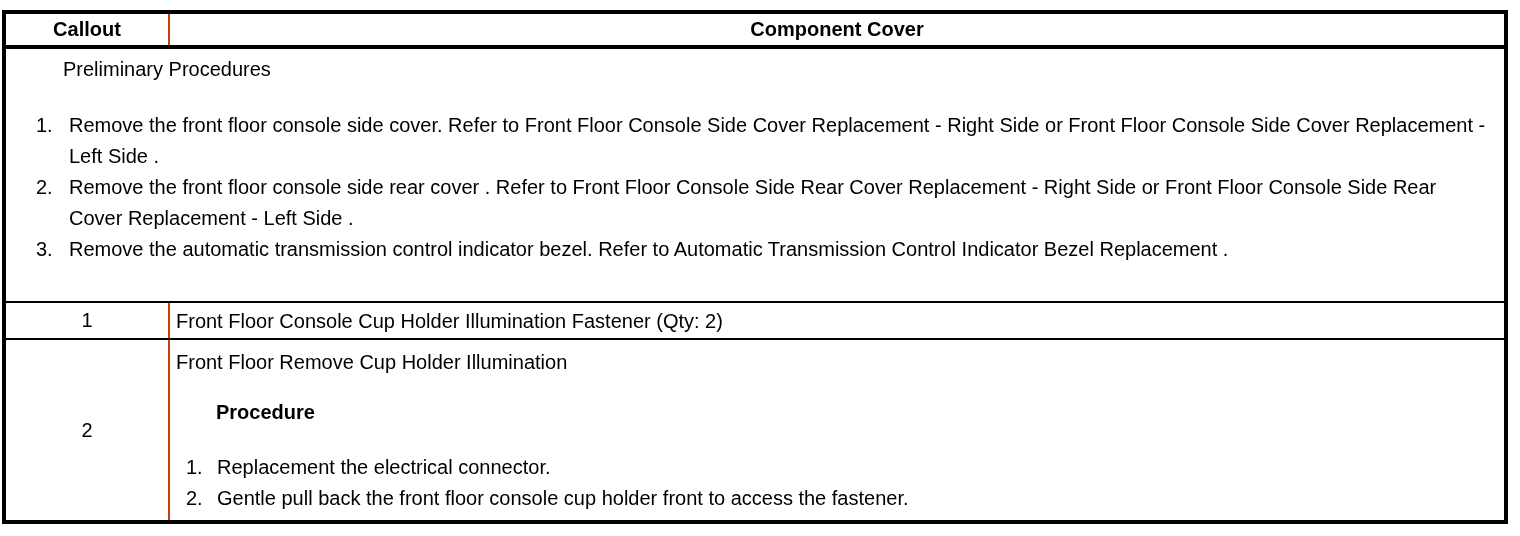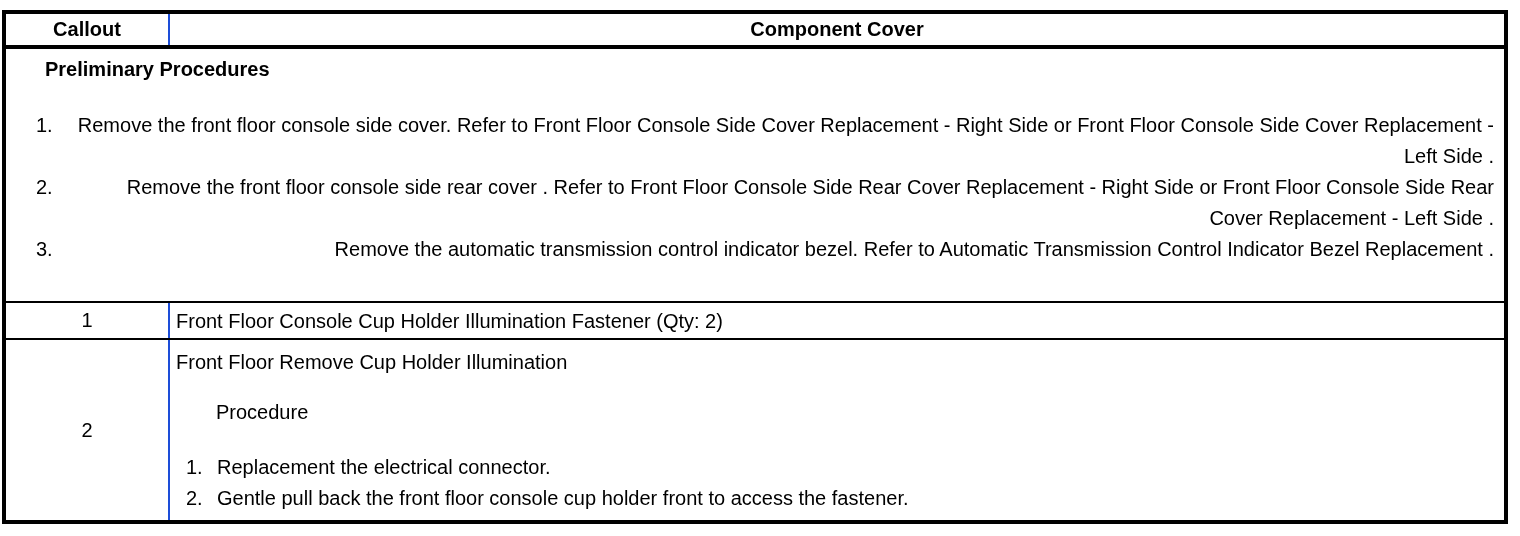--- a/index.html
+++ b/index.html
@@ -14,54 +14,54 @@
   .tbl {
     position: absolute;
     left: 2px; top: 10px;
     width: 1506px;
     border: 4px solid #000;
     background: #fff;
   }
   .row { display: flex; align-items: stretch; }
   .callout-col {
     flex: 0 0 164px;
-    border-right: 2px solid #1d4ed8;
+    border-right: 2px solid #c2410c;
     text-align: center;
   }
   .comp-col { flex: 1 1 auto; min-width: 0; }
 
   
   .hdr { height: 35px; border-bottom: 4px solid #000; }
   .hdr .cell {
     display: flex; align-items: center; justify-content: center;
     font-weight: bold;
   }
 
   
   .prelim {
     min-height: 252px;
     padding: 8px 10px 5px 6px;
   }
-  .prelim-title { font-weight: bold; margin-left: 33px; line-height: 24px; }
+  .prelim-title { font-weight: normal; margin-left: 51px; line-height: 24px; }
   .plist { margin-top: 29px; }
   .li { display: flex; line-height: 31px; }
   .plist .li .num { flex: 0 0 33px; margin-left: 24px; }
-  .plist .li .txt { flex: 1 1 auto; min-width: 0; text-align: right; }
+  .plist .li .txt { flex: 1 1 auto; min-width: 0; }
 
   
   .brow { border-top: 2px solid #000; }
   .row1 { min-height: 37px; }
   .row1 .callout-col { display: flex; align-items: center; justify-content: center; }
   .row1 .comp-col { display: flex; align-items: center; padding: 0 24px 0 6px; line-height: 24px; }
 
   .row2 { min-height: 180px; }
   .row2 .callout-col { display: flex; align-items: center; justify-content: center; }
   .row2 .comp-col { padding: 10px 8px 6px 6px; }
   .comp-title { line-height: 24px; }
-  .proc-title { font-weight: normal; margin: 26px 0 0 40px; line-height: 24px; }
+  .proc-title { font-weight: bold; margin: 26px 0 0 40px; line-height: 24px; }
   .steps { margin-top: 28px; }
   .steps .li .num { flex: 0 0 31px; margin-left: 10px; }
   .steps .li .txt { flex: 1 1 auto; min-width: 0; }
 </style>
 </head>
 <body>
 
 <div class="tbl">
 
   <div class="row hdr">

